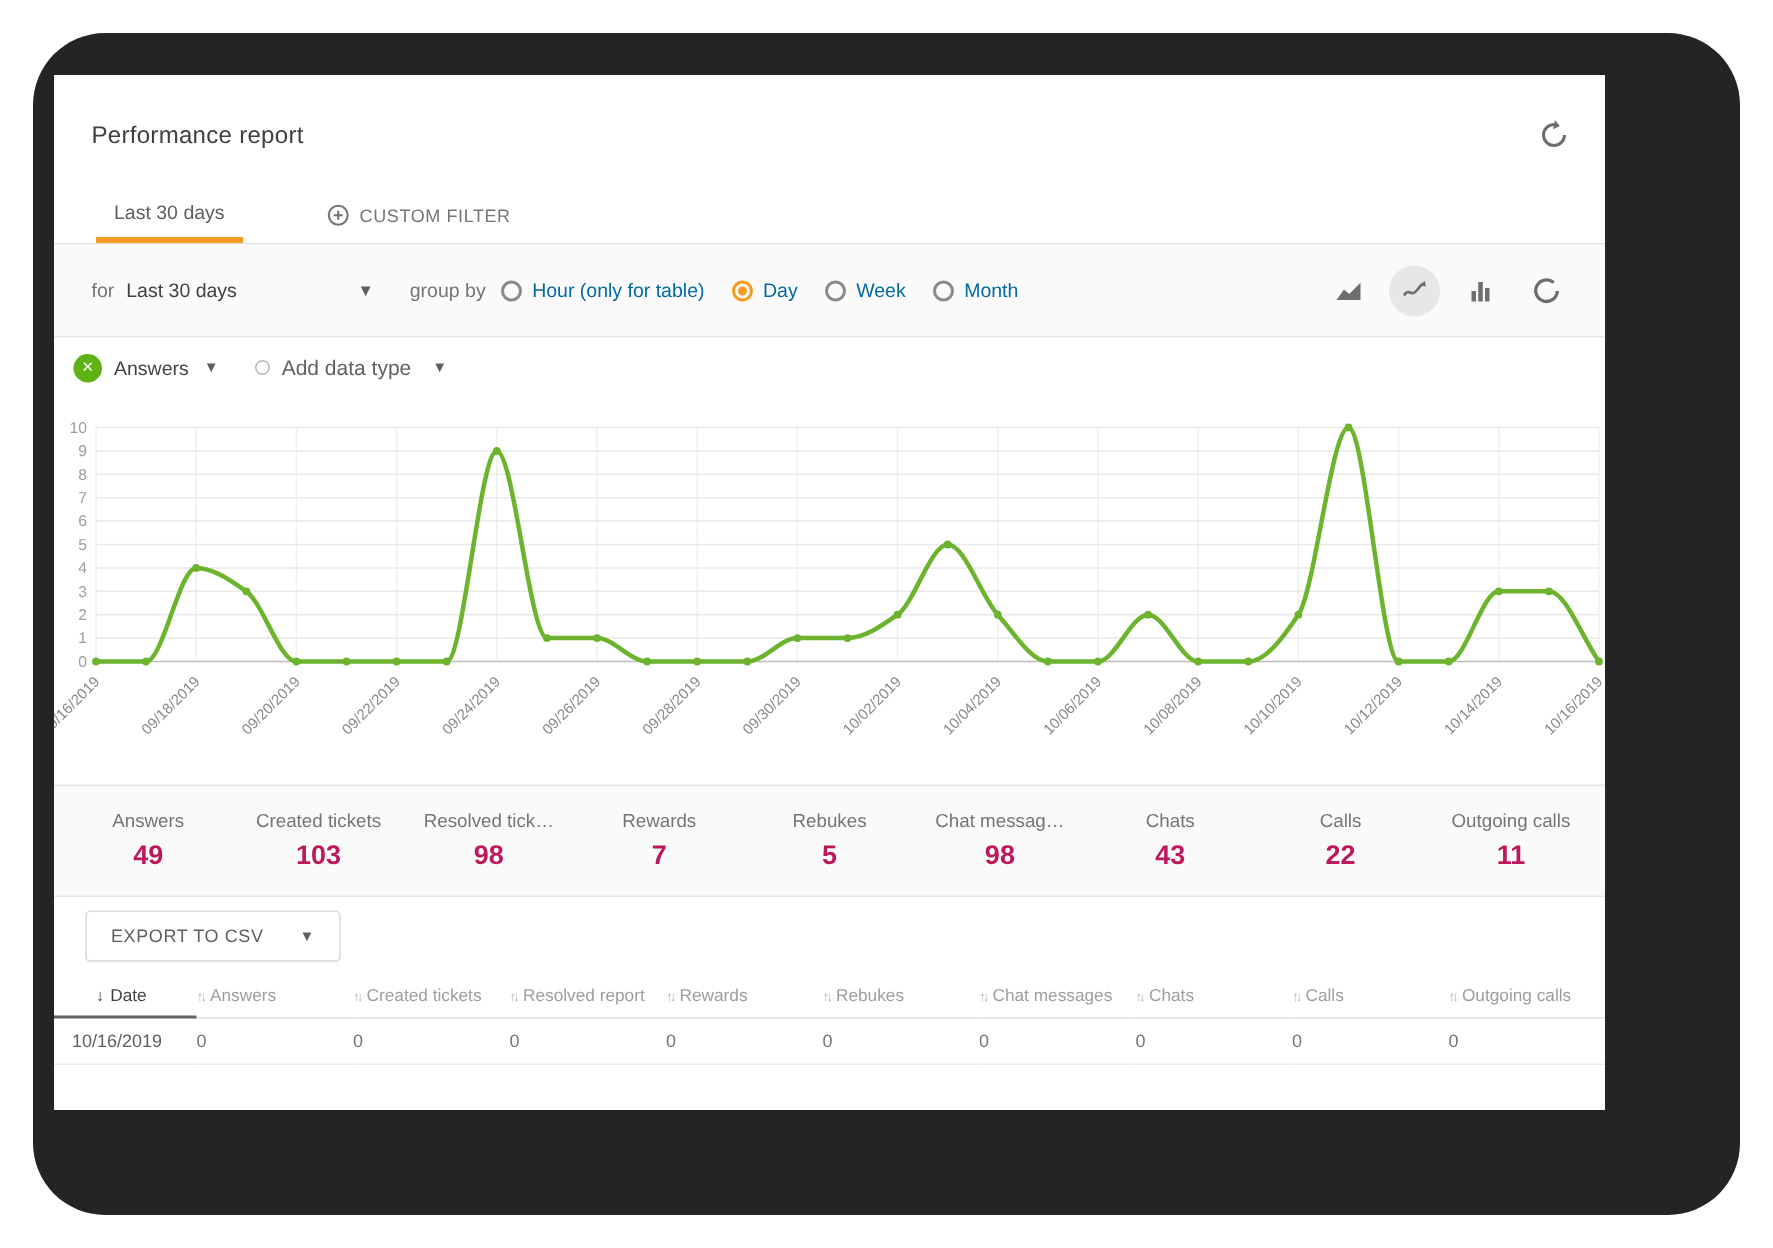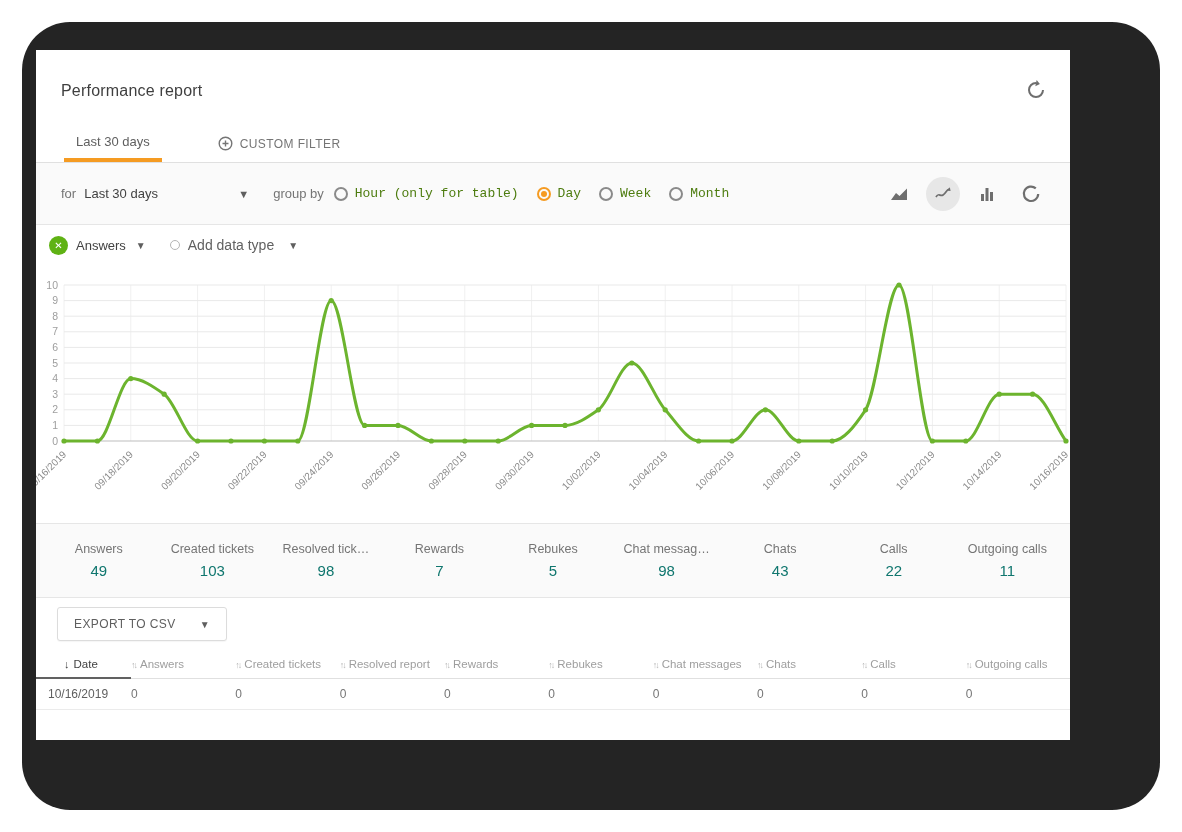--- a/index.html
+++ b/index.html
@@ -34,21 +34,21 @@
   .caret { font-size:11px; color:#5f5f5f; margin-left:auto; }
   .caret-sm { font-size:10px; color:#5f5f5f; margin-left:6px; }
   .groupby-label { font-size:13px; color:#757575; margin:0 10px 0 24px;text-align:right; }
   .radio-group { display:flex; align-items:center; gap:18px; }
   .radio-opt { display:flex; align-items:center; gap:7px; cursor:pointer; }
   .radio-circ { width:14px; height:14px; border-radius:50%; border:2px solid #8a8a8a;
     position:relative; flex:none; }
   .radio-opt.sel .radio-circ { border-color:#F59B22; }
   .radio-opt.sel .radio-circ::after { content:""; position:absolute; left:2px; top:2px;
     width:6px; height:6px; border-radius:50%; background:#F59B22; }
-  .radio-lbl { font-size:13px; color:#4d7c0f;font-family:Liberation Mono, monospace; }
+  .radio-lbl { font-size:13px; color:#0369a1; }
   .chart-type-group { margin-left:auto; display:flex; align-items:center; gap:10px; }
   .ct-btn { width:34px; height:34px; border-radius:50%; display:flex; align-items:center;
     justify-content:center; cursor:pointer; color:#6e6e6e; }
   .ct-btn.active { background:#e7e7e7; }
 
   
   .dtype-row { height:40px; display:flex; align-items:center; padding-left:13px; gap:8px; }
   .tag-x { width:19px; height:19px; border-radius:50%; background:#5FB214; color:#fff;
     font-size:10px; font-weight:bold; display:flex; align-items:center; justify-content:center;
     cursor:pointer; }
@@ -57,21 +57,21 @@
   .add-lbl { font-size:14px; color:#616161; }
 
   
   .chart-wrap { height:258px; }
 
   
   .summary { height:75px; background:#fafafa; border-top:1px solid #e6e6e6;
     border-bottom:1px solid #e6e6e6; display:flex; align-items:center; padding:0 6px; }
   .sum-card { flex:1; text-align:center; }
   .sum-lbl { font-size:12.5px; color:#757575; margin-bottom:6px; white-space:nowrap; }
-  .sum-val { font-size:15px; font-weight:normal; color:#0f766e; }
+  .sum-val { font-size:18px; font-weight:bold; color:#be185d; }
 
   
   .export-row { height:52px; display:flex; align-items:center; padding-left:21px; }
   .export-btn { display:flex; align-items:center; gap:24px; background:#fff;
     border:1px solid #dcdcdc; border-radius:3px; padding:9px 16px; font-size:12px;
     color:#5f5f5f; letter-spacing:.4px; cursor:pointer; box-shadow:0 1px 1px rgba(0,0,0,.04); }
 
   
   table { width:100%; border-collapse:collapse; table-layout:fixed; }
   th, td { text-align:left; font-weight:normal; overflow:hidden; white-space:nowrap; }

